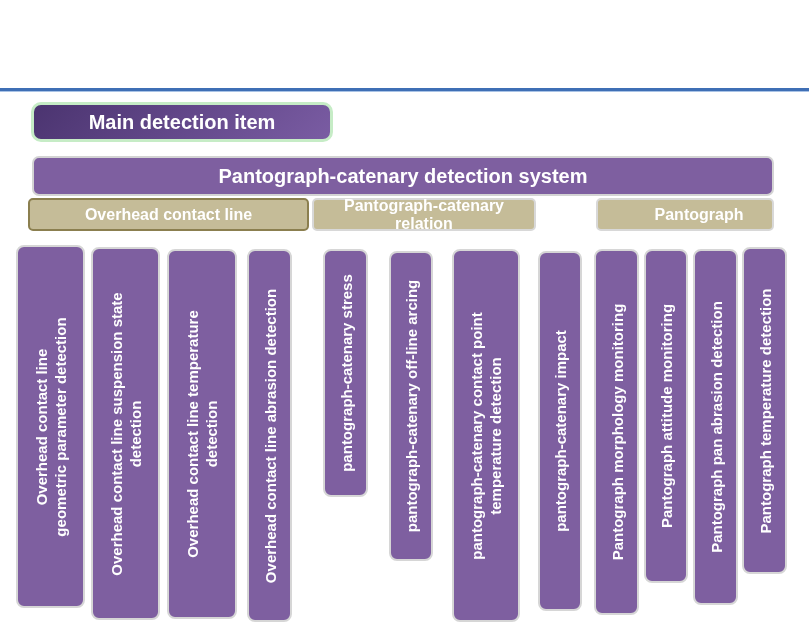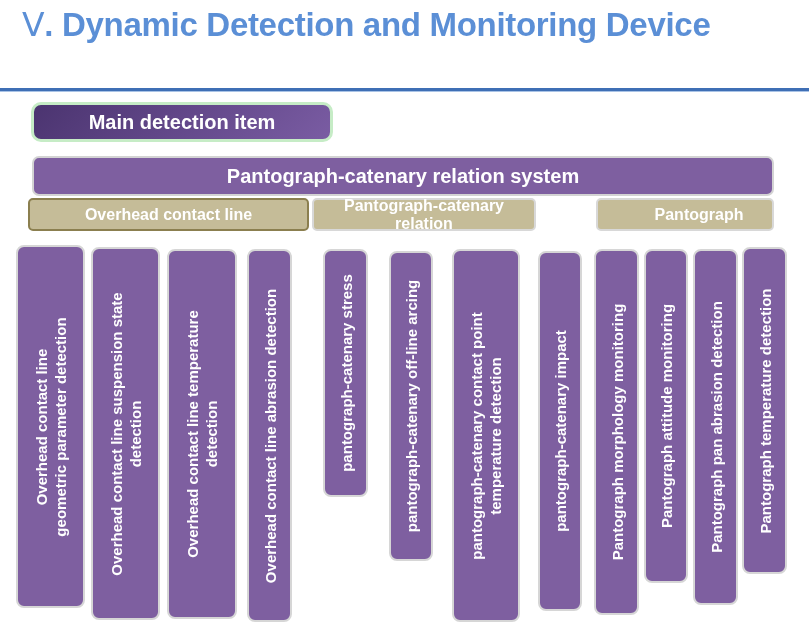--- a/index.html
+++ b/index.html
@@ -23,27 +23,26 @@
   .cat-pan { left:596px; width:178px;padding-left:28px; }
   .col { position:absolute; box-sizing:border-box; background:#7e5fa0; border:2px solid #d6d6d6;
          border-radius:8px; color:#fff; font-weight:bold; font-size:15px; }
   .col .txt { position:absolute; left:50%; top:50%; white-space:nowrap; text-align:center;
               transform:translate(-50%,-50%) rotate(-90deg); line-height:19px; }
 </style>
 </head>
 <body>
 
 <div class="title">
-  <div><span class="roman">Ⅴ</span><span>. Dynamic Detection and Monitoring Device</span></div>
 </div>
 <div class="rule"></div>
 <div class="rule2"></div>
 
 <div class="box main-item">Main detection item</div>
-<div class="box system">Pantograph-catenary relation system</div>
+<div class="box system">Pantograph-catenary detection system</div>
 
 <div class="box cat cat-ocl">Overhead contact line</div>
 <div class="box cat cat-rel">Pantograph-catenary relation</div>
 <div class="box cat cat-pan">Pantograph</div>
 
 <div class="col" style="left:16px;top:245px;width:69px;height:363px;">
   <div class="txt">
       <div>Overhead contact line</div>
       <div>geometric  parameter detection</div>
     </div>

